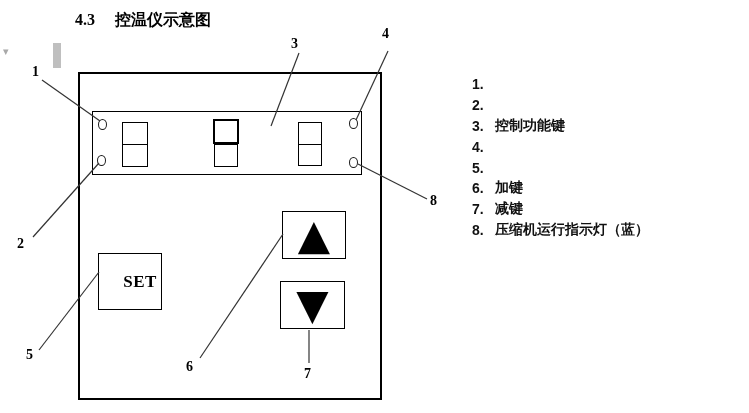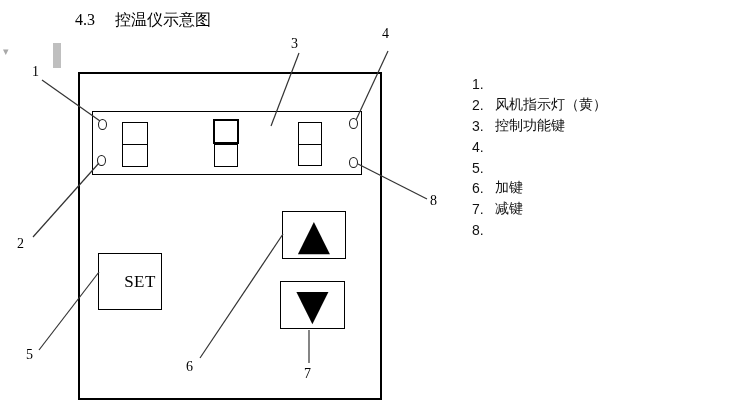--- a/index.html
+++ b/index.html
@@ -5,20 +5,21 @@
   * { margin: 0; padding: 0; box-sizing: border-box; }
   html, body { background: #ffffff; }
   .page {
     position: relative;
     width: 745px;
     height: 413px;
     background: #ffffff;
     overflow: hidden;
     font-family: "Liberation Serif", "DejaVu Serif", serif;
     color: #000000;
+    font-weight: bold;
   }
   .abs { position: absolute; }
 
   
   .heading {
     left: 75px; top: 10px;
     font-size: 16px;
     white-space: nowrap;
   }
   .heading .num { margin-right: 20px; }
@@ -187,21 +188,20 @@
   <div class="abs callout" style="left:186px; top:359px;">6</div>
   <div class="abs callout" style="left:304px; top:366px;">7</div>
   <div class="abs callout" style="left:430px; top:193px;">8</div>
 
   <div class="abs legend">
     <div class="legend-item">
       <span class="li-num">1.</span>
     </div>
     <div class="legend-item">
       <span class="li-num">2.</span>
-      <span>风机指示灯（黄）</span>
     </div>
     <div class="legend-item">
       <span class="li-num">3.</span>
       <span>控制功能键</span>
     </div>
     <div class="legend-item">
       <span class="li-num">4.</span>
     </div>
     <div class="legend-item">
       <span class="li-num">5.</span>
@@ -209,16 +209,17 @@
     <div class="legend-item">
       <span class="li-num">6.</span>
       <span>加键</span>
     </div>
     <div class="legend-item">
       <span class="li-num">7.</span>
       <span>减键</span>
     </div>
     <div class="legend-item">
       <span class="li-num">8.</span>
+      <span>压缩机运行指示灯（蓝）</span>
     </div>
   </div>
 
 </div>
 
 </body></html>

